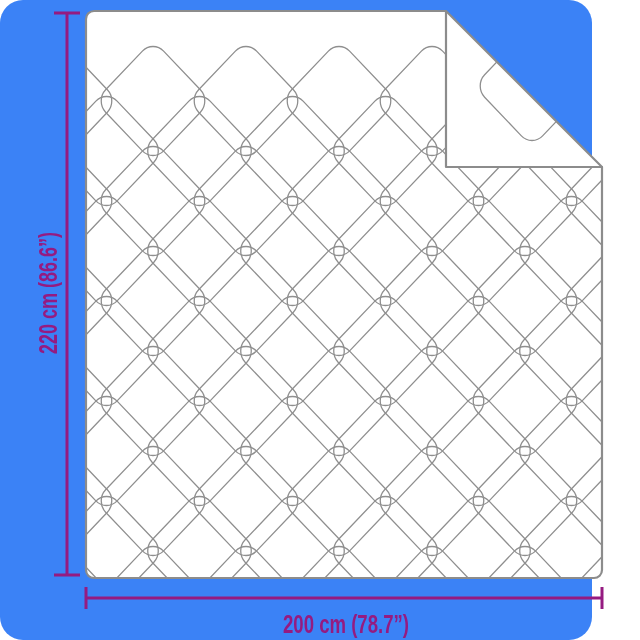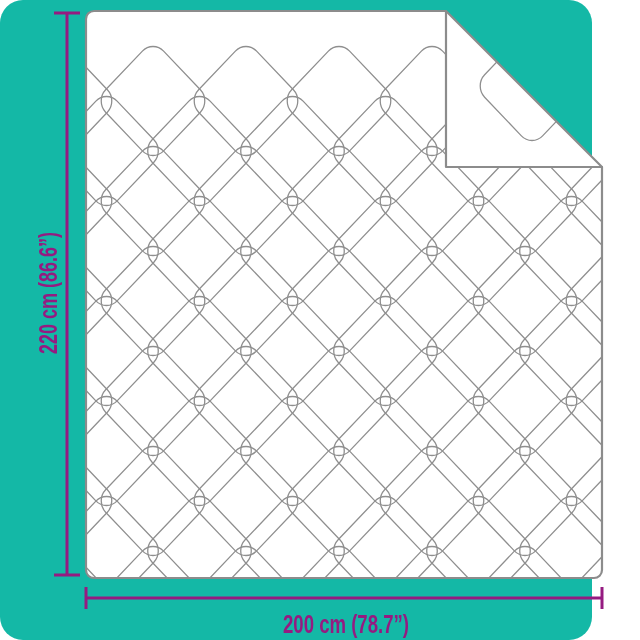--- a/index.html
+++ b/index.html
@@ -8,21 +8,21 @@
     width: 640px;
     height: 640px;
     background: #ffffff;
     overflow: hidden;
     font-family: "Liberation Sans", sans-serif;
   }
   .stage {
     position: relative;
     width: 592px;
     height: 640px;
-    background: #14b8a6;
+    background: #3b82f6;
     border-radius: 23px;
   }
   svg { display: block; }
   text {
     font-family: "Liberation Sans", sans-serif;
     font-weight: bold;
     font-size: 25px;
   }
 </style>
 </head>

